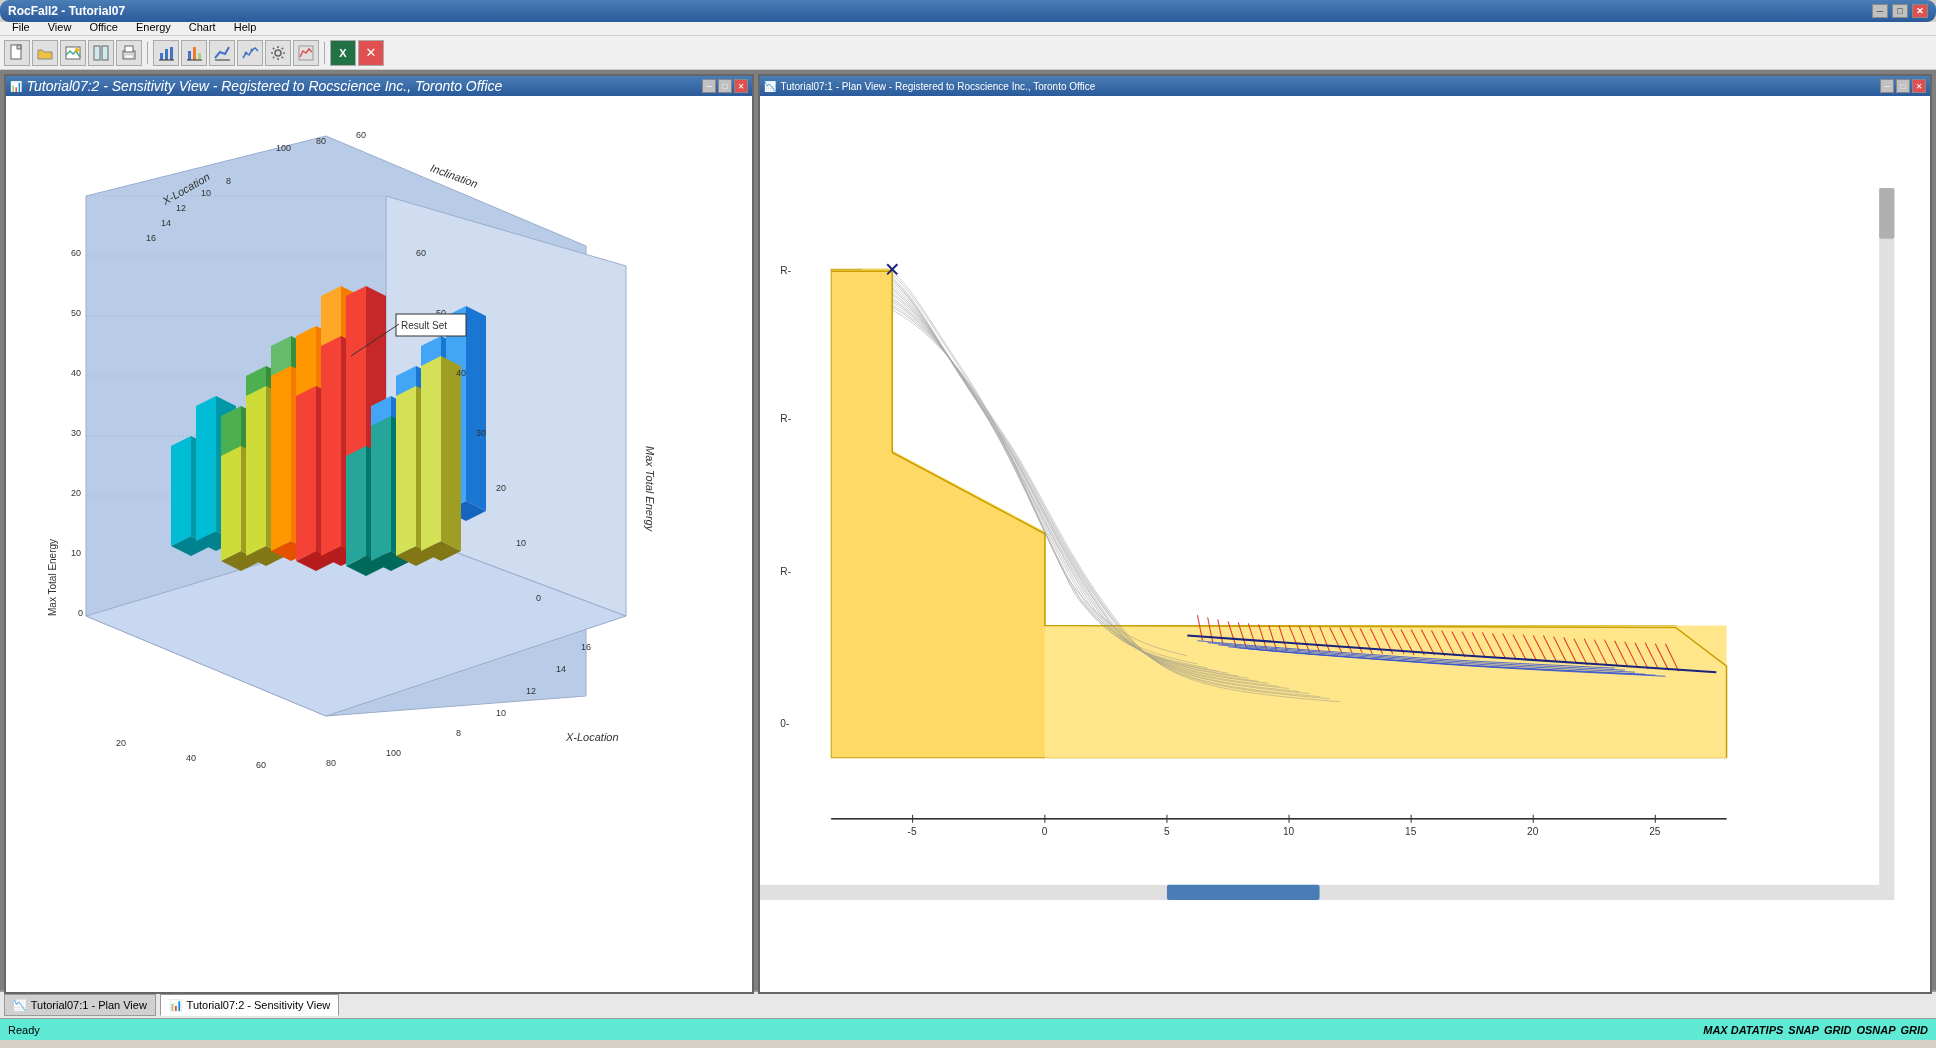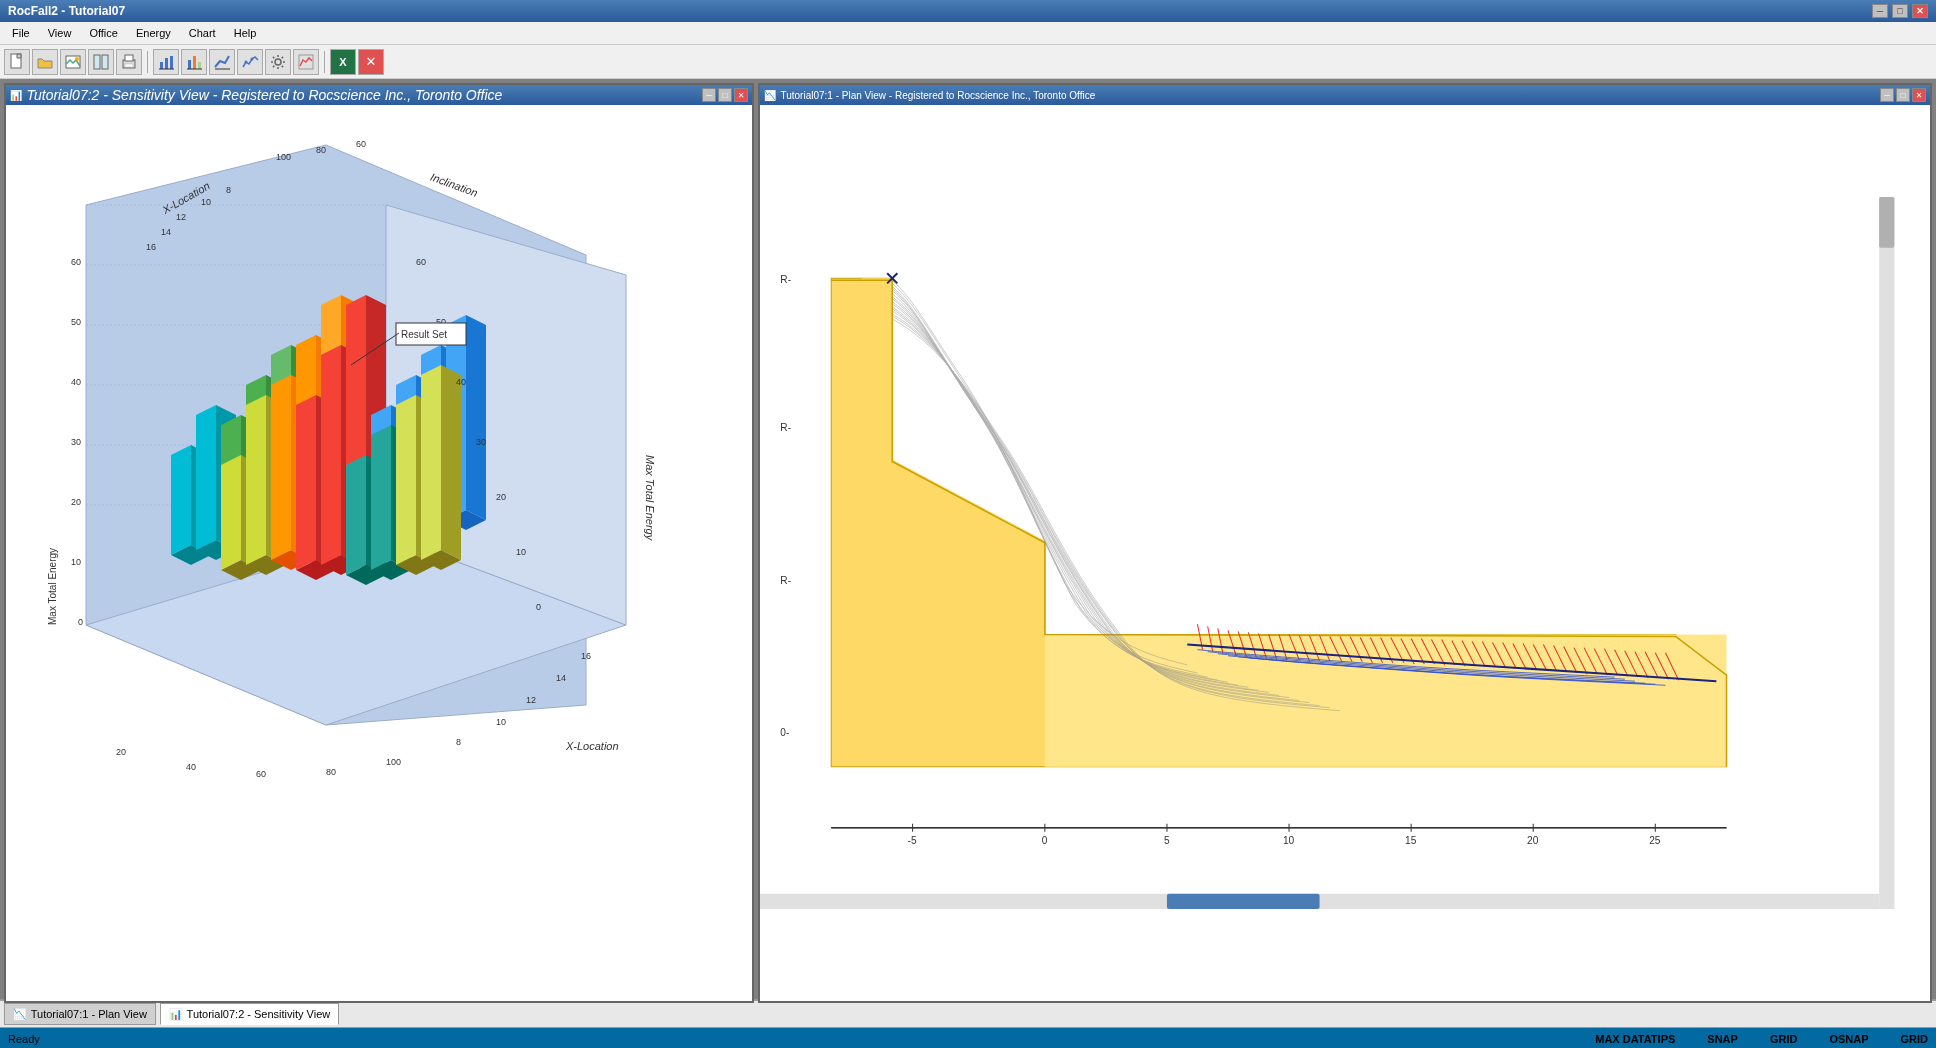--- a/index.html
+++ b/index.html
@@ -16,44 +16,45 @@
     #title-bar {
       height: 22px;
       background: linear-gradient(to bottom, #4a7db5, #2a5a9a);
       display: flex;
       align-items: center;
       justify-content: space-between;
       padding: 0 8px;
       color: white;
       font-size: 12px;
       font-weight: bold;
+      border-radius: 9px;
     }
     #title-bar-controls {
       display: flex;
       gap: 4px;
     }
     .title-btn {
       width: 16px;
       height: 14px;
       background: #c0c0c0;
       border: 1px solid #888;
       display: flex;
       align-items: center;
       justify-content: center;
       font-size: 9px;
       cursor: pointer;
       color: #333;
     }
 
     
     #menu-bar {
-      height: 23px;
+      height: 14px;
       background: #f0f0f0;
       display: flex;
-      align-items: center;
+      align-items: flex-end;
       padding: 0 4px;
       border-bottom: 1px solid #ccc;
       gap: 2px;
     }
     .menu-item {
       padding: 2px 8px;
       cursor: pointer;
       font-size: 11px;
     }
 
@@ -178,32 +179,33 @@
       align-items: center;
       gap: 4px;
       font-size: 11px;
       cursor: pointer;
     }
     .taskbar-item.active { background: white; border-bottom: 1px solid white; }
 
     
     #status-bar {
       height: 22px;
-      background: #0369a1;
+      background: #5eead4;
       border-top: 1px solid #999;
       display: flex;
       align-items: center;
       justify-content: space-between;
       padding: 3px 8px;
       font-size: 11px;
       text-align: center;
     }
     #status-right {
       display: flex;
-      gap: 32px;
+      gap: 5px;
+      font-style: italic;
     }
     .status-item { cursor: pointer; }
 
     
     svg { display: block; }
   </style>
 </head>
 <body>
 
 <div id="title-bar">

